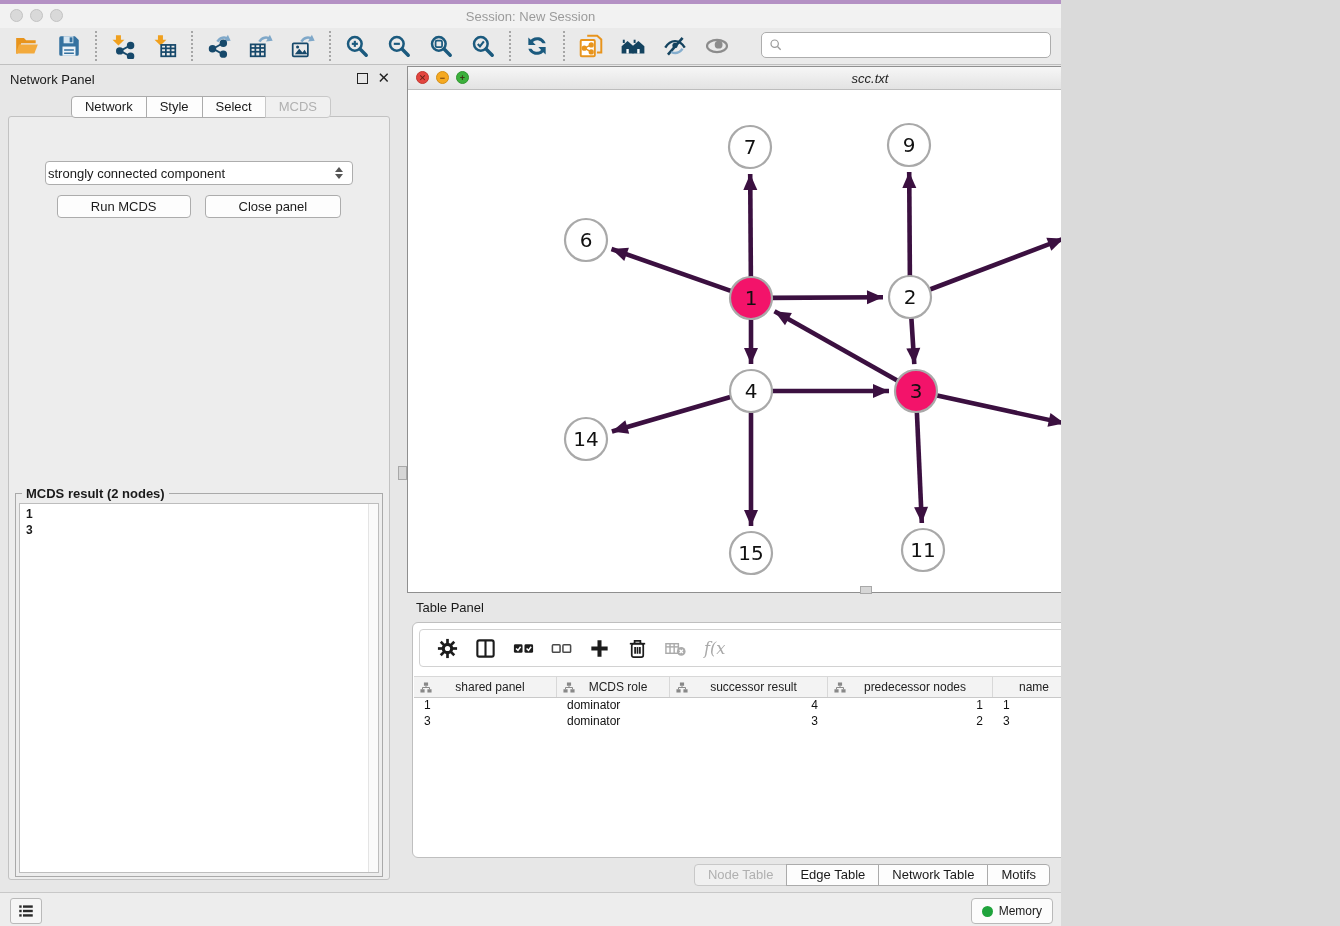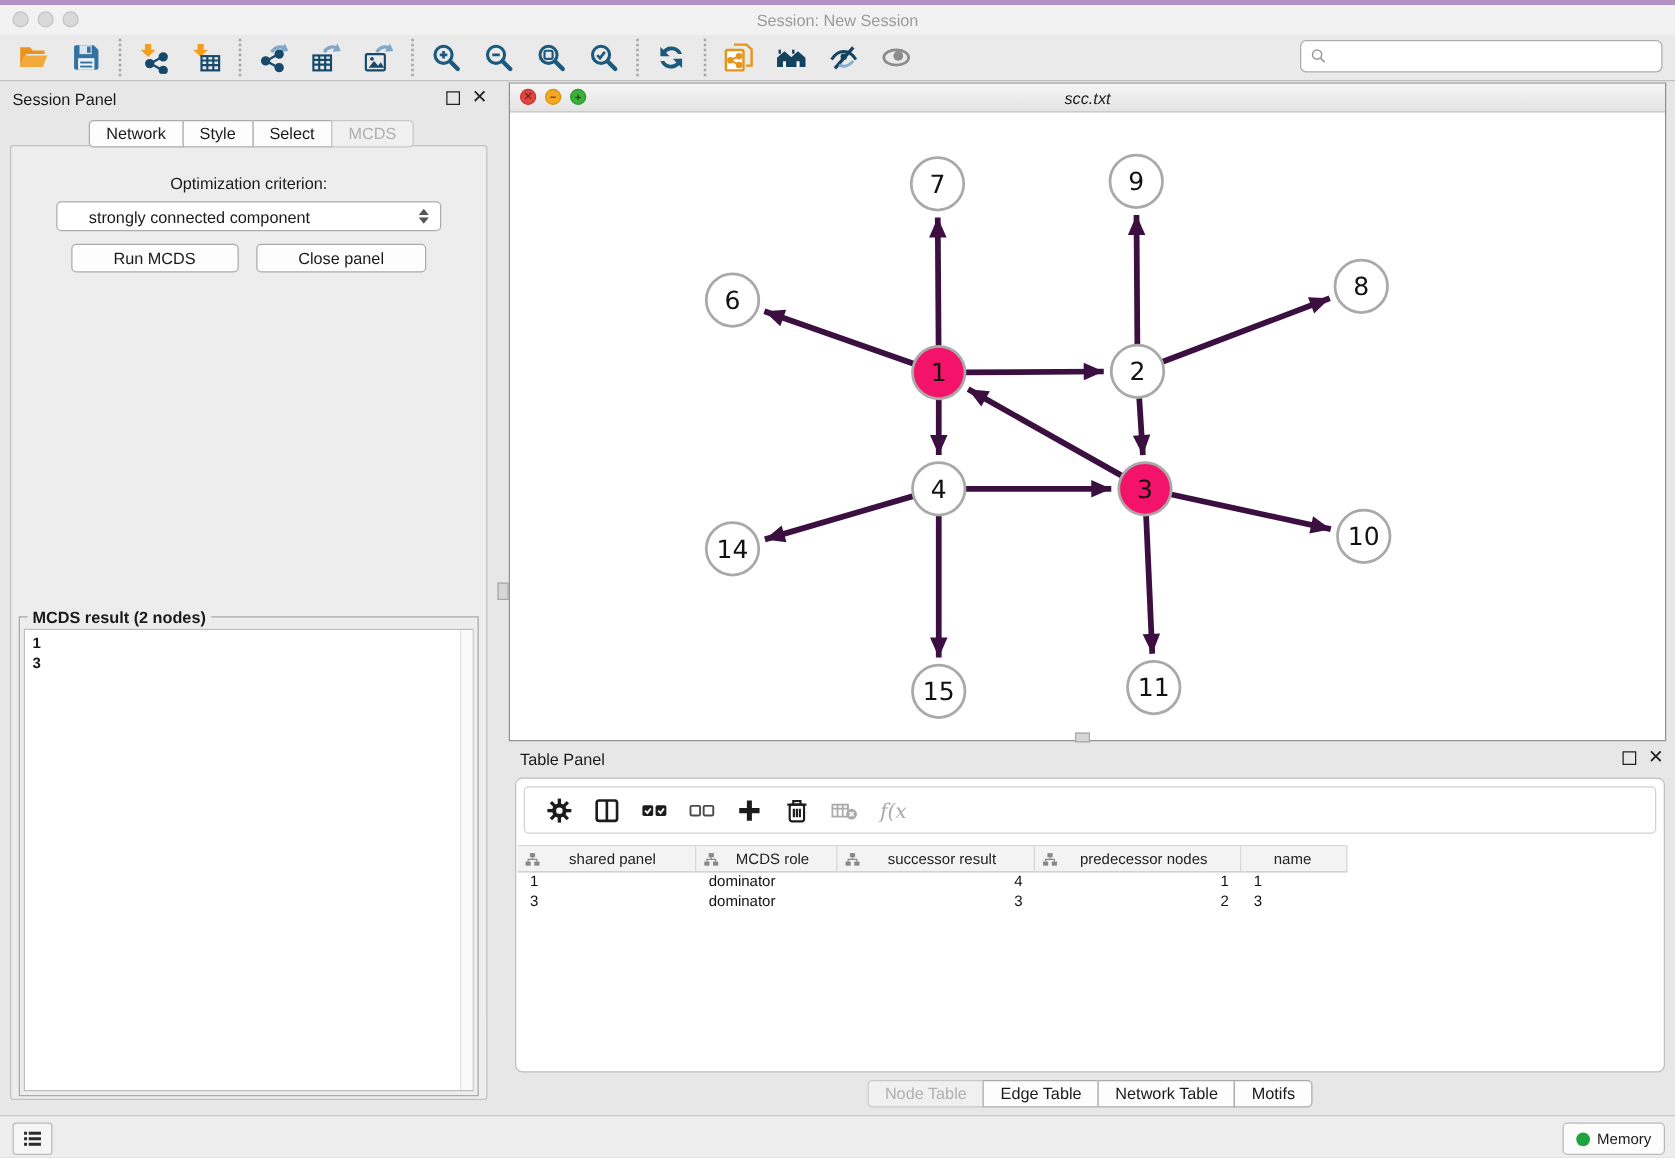--- a/index.html
+++ b/index.html
@@ -1,16 +1,16 @@
 <!DOCTYPE html>
 <html><head>
 <meta charset="utf-8">
 <style>
   html,body{margin:0;padding:0;background:#DADADA;}
-  #app{position:relative;width:1340px;height:926px;background:#E7E7E7;overflow:hidden;
+  #app{position:relative;width:1061px;height:926px;background:#E7E7E7;overflow:hidden;
        font-family:"Liberation Sans","DejaVu Sans",sans-serif;color:#1a1a1a;-webkit-font-smoothing:antialiased;}
   
   #titlebar{position:absolute;left:0;top:0;width:100%;height:28px;background:#F2F2F2;border-bottom:1px solid #D2D2D2;}
   #titlebar .accent{position:absolute;left:0;top:0;width:100%;height:4px;background:#B491C4;}
   .tl-light{position:absolute;top:9px;width:13px;height:13px;border-radius:50%;background:#D9D9D9;border:1px solid #C3C3C3;box-sizing:border-box;}
   #titlebar .title{position:absolute;left:0;right:0;top:9px;text-align:center;font-size:13px;color:#9B9B9B;}
   
   #toolbar{position:absolute;left:0;top:28px;width:100%;height:36px;background:#EAEAEA;border-bottom:1px solid #C0C0C0;
            display:flex;align-items:center;}
   .tbtn{width:30px;height:30px;margin:0 6px;display:flex;align-items:center;justify-content:center;cursor:default;}
@@ -26,21 +26,21 @@
   .wb-float{width:9px;height:9px;border:1.5px solid #222;display:inline-block;}
   .wb-close{font-size:15px;font-weight:bold;color:#222;line-height:12px;}
   .cp-tabs{position:absolute;left:0;top:28px;width:100%;display:flex;justify-content:center;z-index:3;}
   .tab-btn{height:20px;line-height:20px;padding:0 13px;font-size:13px;background:#FDFDFD;border:1px solid #ABABAB;margin-left:-1px;}
   .tab-btn:first-child{border-radius:4px 0 0 4px;margin-left:4px;}
   .tab-btn:last-child{border-radius:0 4px 4px 0;}
   .tab-btn.active{background:#F0F0F0;color:#B0B0B0;border-color:#C8C8C8;}
   .cp-content{position:absolute;left:4px;top:48px;width:380px;height:762px;background:#EDEDED;border:1px solid #C2C2C2;border-radius:3px;}
   .opt-label{position:absolute;left:0;right:0;top:22px;text-align:center;font-size:13px;}
   .opt-select{position:absolute;left:36px;right:36px;top:44px;height:22px;background:#FFF;border:1px solid #ADADAD;border-radius:4px;display:flex;align-items:center;font-size:13px;}
-  .opt-select .val{flex:1;padding-left:25px;}
+  .opt-select .val{flex:1;padding-left:2px;}
   .stepper{width:14px;margin-right:6px;display:flex;flex-direction:column;align-items:center;gap:2px;}
   .stepper .up{width:0;height:0;border-left:4px solid transparent;border-right:4px solid transparent;border-bottom:5px solid #555;}
   .stepper .down{width:0;height:0;border-left:4px solid transparent;border-right:4px solid transparent;border-top:5px solid #555;}
   .cp-buttons{position:absolute;left:0;right:0;top:78px;display:flex;justify-content:center;gap:14px;}
   .push-btn{height:21px;line-height:21px;padding:0 33px;font-size:13px;background:#FDFDFD;border:1px solid #ACACAC;border-radius:4px;}
   .result-box{position:absolute;left:6px;width:366px;top:376px;height:382px;border:1px solid #A9A9A9;background:#EDEDED;font-weight:bold;}
   .result-legend{position:absolute;left:6px;top:-8px;background:#EDEDED;padding:0 4px;font-size:13px;}
   .result-area{position:absolute;left:3px;right:3px;top:9px;bottom:3px;background:#FFF;border:1px solid #BDBDBD;font-size:12px;line-height:16px;padding:2px 0 0 6px;white-space:pre;}
   .result-scroll{position:absolute;right:4px;top:10px;bottom:4px;width:9px;background:#FAFAFA;border-left:1px solid #E4E4E4;}
   
@@ -247,33 +247,32 @@
     <div id="searchbox">
       <svg viewBox="0 0 24 24">
         <circle cx="10" cy="10" r="5.5" fill="none" stroke="#9A9A9A" stroke-width="1.8"></circle>
         <line x1="14.2" y1="14.2" x2="19" y2="19" stroke="#9A9A9A" stroke-width="2"></line>
       </svg>
       <input type="text" placeholder="" style="">
     </div>
   </div>
 
   <div id="control-panel">
-    <div class="panel-title">Session Panel</div>
+    <div class="panel-title">Network Panel</div>
     <div class="panel-icons">
       <span class="wb-float"></span>
       <span class="wb-close">✕</span>
     </div>
     <div class="cp-tabs" id="cp-tabs">
         <div class="tab-btn">Network</div>
         <div class="tab-btn">Style</div>
         <div class="tab-btn">Select</div>
         <div class="tab-btn active">MCDS</div>
       </div>
     <div class="cp-content">
-      <div class="opt-label">Optimization criterion:</div>
       <div class="opt-select">
         <span class="val">strongly connected component</span>
         <span class="stepper">
             <span class="up"></span>
             <span class="down"></span>
           </span>
       </div>
       <div class="cp-buttons">
         <div class="push-btn">Run MCDS</div>
         <div class="push-btn">Close panel</div>

